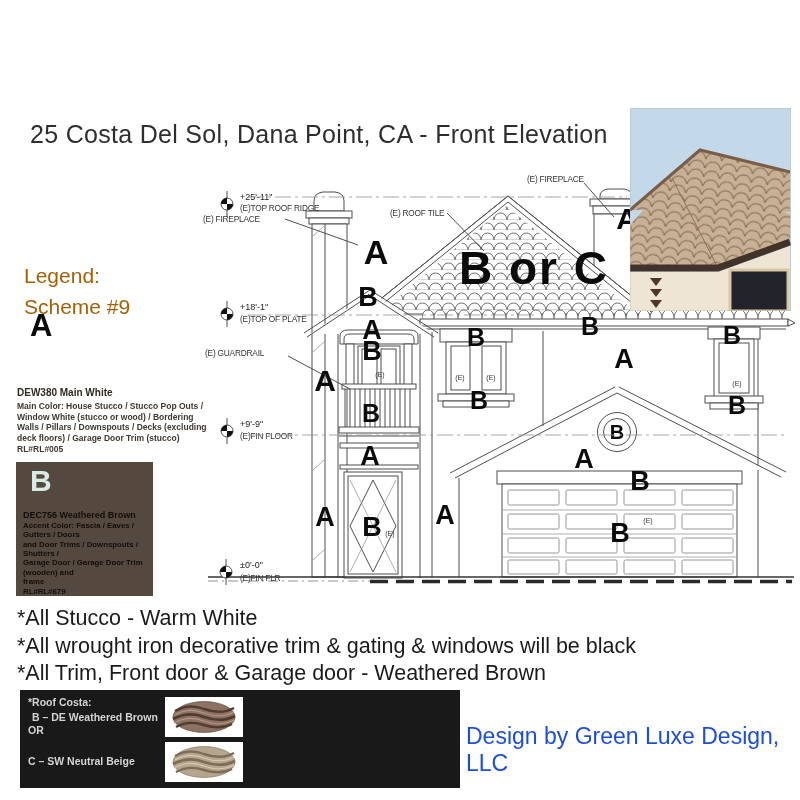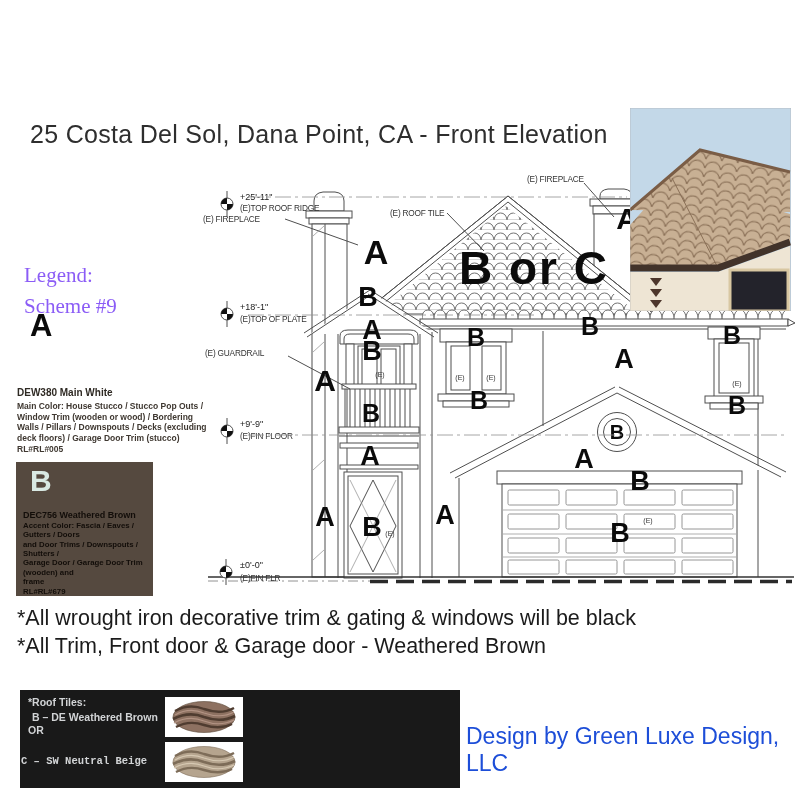--- a/index.html
+++ b/index.html
@@ -1,21 +1,21 @@
 <!DOCTYPE html>
 <html><head>
 <meta charset="utf-8">
 <style>
   html,body{margin:0;padding:0;}
   body{width:800px;height:800px;background:#ffffff;position:relative;overflow:hidden;
        font-family:"Liberation Sans",sans-serif;}
   .abs{position:absolute;}
   .title{left:30px;top:120px;font-size:25px;color:#2e2e2e;letter-spacing:.3px;}
-  .legend-head{left:24px;top:260px;font-family:Liberation Serif, serif;font-size:21px;
-               color:#8b5cf6;line-height:31px;}
+  .legend-head{left:24px;top:260px;font-family:Liberation Sans, sans-serif;font-size:21px;
+               color:#a16207;line-height:31px;}
   .legend-a{left:30px;top:308px;font-size:31px;font-weight:900;color:#0a0a0a;}
   .dew{left:17px;top:388px;width:205px;color:#3f3831;font-weight:bold;font-size:8.5px;line-height:10.8px;}
   .dew .name{font-size:10px;color:#2f2a24;margin-bottom:2px;}
   .bsw{left:16px;top:462px;width:137px;height:134px;background:#55493f;}
   .bsw .letter{position:absolute;left:14px;top:2px;font-size:30px;font-weight:900;color:#d9e9e3;}
   .bsw .txt{position:absolute;left:7px;bottom:0;font-size:7.8px;line-height:9.4px;font-weight:bold;color:#120d09;width:125px;}
   .bsw .tname{font-size:9px;}
   .notes{left:17px;top:605px;font-size:21.5px;line-height:27.5px;color:#1b1b1b;}
   .roofbox{left:20px;top:690px;width:440px;height:98px;background:#191919;color:#d2d4d6;
            font-weight:bold;font-size:10.5px;}
@@ -40,48 +40,49 @@
 <div class="abs legend-head">
   <div>Legend:</div>
   <div>Scheme #9</div>
 </div>
 
 <div class="abs legend-a">A</div>
 
 <div class="abs dew">
   <div class="name">DEW380 Main White</div>
   <div>Main Color: House Stucco / Stucco Pop Outs /</div>
-  <div>Window Trim (wooden or wood) / Bordering</div>
+  <div>Window White (stucco or wood) / Bordering</div>
   <div>Walls / Pillars / Downspouts / Decks (excluding</div>
   <div>deck floors) / Garage Door Trim (stucco)</div>
   <div>RL#RL#005</div>
 </div>
 
 <div class="abs bsw">
   <span class="letter">B</span>
   <div class="txt">
     <div class="tname">DEC756 Weathered Brown</div>
     <div>Accent Color: Fascia / Eaves / Gutters / Doors</div>
     <div>and Door Trims / Downspouts / Shutters /</div>
     <div>Garage Door / Garage Door Trim (wooden) and</div>
     <div>frame</div>
     <div>RL#RL#679</div>
   </div>
 </div>
 
 <div class="abs notes">
+  <div>*All Stucco - Warm White</div>
   <div>*All wrought iron decorative trim &amp; gating &amp; windows will be black</div>
   <div>*All Trim, Front door &amp; Garage door - Weathered Brown</div>
 </div>
 
 <div class="abs roofbox">
-  <span style="left:8px;top:6px;">*Roof Tiles:</span>
+  <span style="left:8px;top:6px;">*Roof Costa:</span>
   <span style="left:12px;top:21px;">B – DE Weathered Brown</span>
   <span style="left:8px;top:34px;">OR</span>
-  <span style="left:1px;top:65px;font-family:Liberation Mono, monospace;">C – SW Neutral Beige</span>
+  <span style="left:8px;top:65px;">C – SW Neutral Beige</span>
   <div class="card" style="left:145px;top:7px;">
     <svg width="78" height="40" viewBox="0 0 78 40">
       <ellipse cx="39" cy="20" rx="31" ry="15.5" fill="#8d7161" stroke="#574434" stroke-width=".6"></ellipse>
       <path d="M10,14 Q24,6 39,12 Q56,18 69,11" fill="none" stroke="#4f3c30" stroke-width="2.4"></path>
       <path d="M8,22 Q24,14 39,20 Q56,26 70,19" fill="none" stroke="#4f3c30" stroke-width="2.6"></path>
       <path d="M11,30 Q24,23 39,28 Q55,33 67,27" fill="none" stroke="#4f3c30" stroke-width="2.4"></path>
       <path d="M10,18 Q24,10 39,16 Q56,22 69,15" fill="none" stroke="#b29384" stroke-width="1.2"></path>
       <path d="M9,26 Q24,18 39,24 Q55,30 69,23" fill="none" stroke="#b29384" stroke-width="1.2"></path>
     </svg>
   </div>

